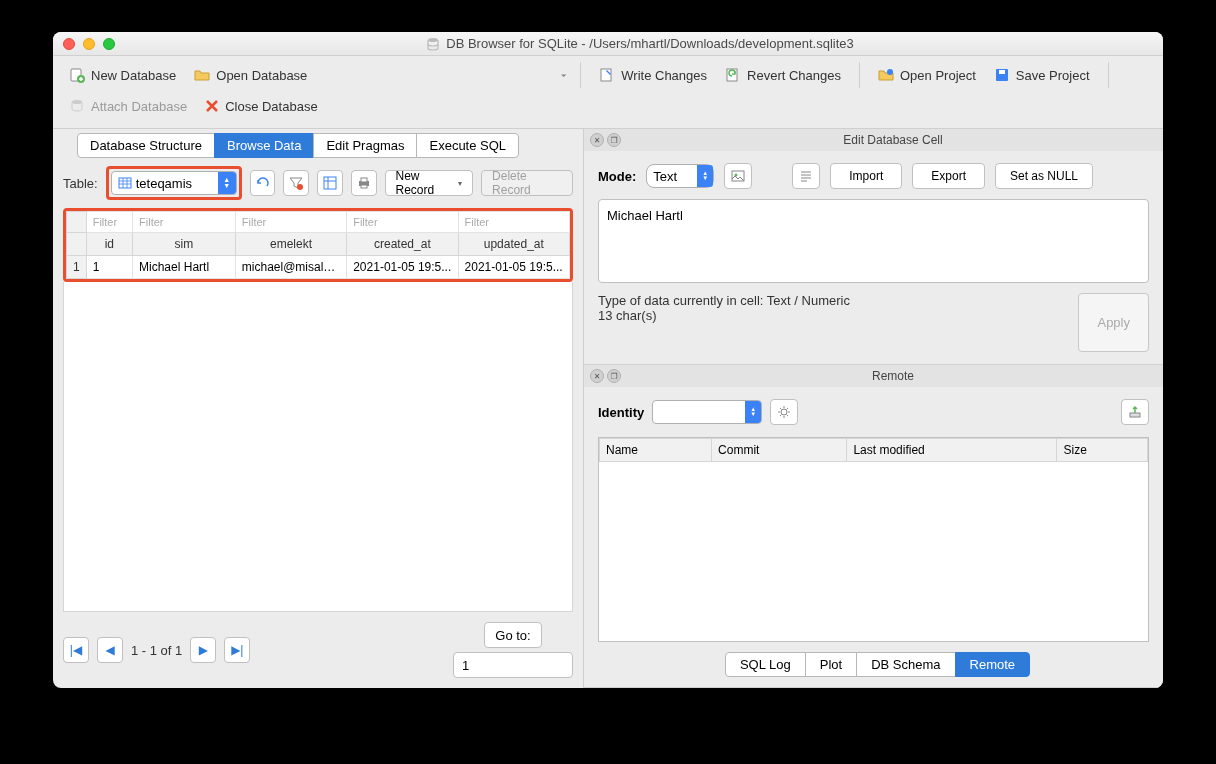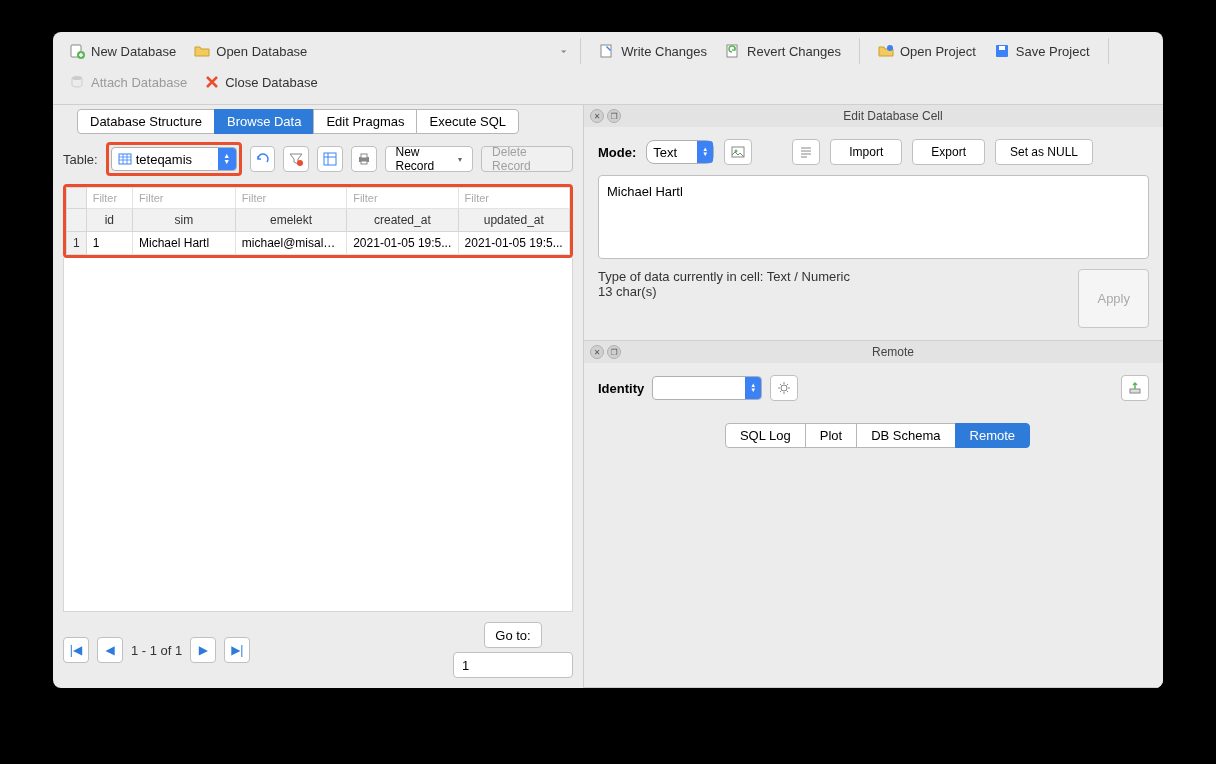--- a/index.html
+++ b/index.html
@@ -73,20 +73,35 @@
 .btab.active { background: #2f7bd9; color: #fff; border-color: #2f7bd9; }
 .statusbar { height: 22px; background: #e6e6e6; border-top: 1px solid #cfcfcf; display: flex; align-items: center; justify-content: flex-end; padding: 0 14px; font-size: 12px; color: #777; }
 .expand { color: #888; font-size: 9px; transform: scaleY(0.5); margin-left: 240px;}
 .remotepanelflex { flex:1; display:flex; flex-direction:column; }
 </style>
 </head>
 <body>
 
 <div class="window">
 
+  <div class="titlebar">
+    <div class="traffic">
+      <div class="dot red"></div>
+      <div class="dot yellow"></div>
+      <div class="dot green"></div>
+    </div>
+    <div class="title">
+      <svg width="14" height="14" viewBox="0 0 14 14">
+          <ellipse cx="7" cy="3" rx="5" ry="2" fill="#bbb"></ellipse>
+          <path d="M2 3v8c0 1.1 2.2 2 5 2s5-.9 5-2V3" fill="none" stroke="#bbb" stroke-width="1.2"></path>
+          <path d="M2 7c0 1.1 2.2 2 5 2s5-.9 5-2" fill="none" stroke="#bbb" stroke-width="1.2"></path>
+        </svg>
+      <span>DB Browser for SQLite - /Users/mhartl/Downloads/development.sqlite3</span>
+    </div>
+  </div>
 
   <div class="toolbar">
     <div class="tbtn">
       <svg width="16" height="16" viewBox="0 0 16 16">
           <rect x="2" y="2" width="10" height="12" rx="1" fill="#fff" stroke="#888"></rect>
           <circle cx="12" cy="12" r="4" fill="#5db85c"></circle>
           <path d="M12 10v4M10 12h4" stroke="#fff" stroke-width="1.5"></path>
         </svg>
       <span>New Database</span>
     </div>
@@ -317,20 +332,32 @@
               </svg>
             </div>
           <div style="flex:1"></div>
           <div class="iconbtn">
               <svg width="14" height="14" viewBox="0 0 14 14">
                 <rect x="2" y="8" width="10" height="4" fill="#ddd" stroke="#888"></rect>
                 <path d="M7 2v6M5 4l2-2 2 2" fill="none" stroke="#5db85c" stroke-width="1.5"></path>
               </svg>
             </div>
         </div>
+        <div class="remotegrid">
+          <table>
+            <tbody>
+                <tr>
+              <th>Name</th>
+              <th>Commit</th>
+              <th>Last modified</th>
+              <th>Size</th>
+            </tr>
+          </tbody>
+            </table>
+        </div>
         <div class="bottomtabs">
           <div class="btab">SQL Log</div>
           <div class="btab">Plot</div>
           <div class="btab">DB Schema</div>
           <div class="btab active">Remote</div>
         </div>
       </div>
     </div>
   </div>
 

